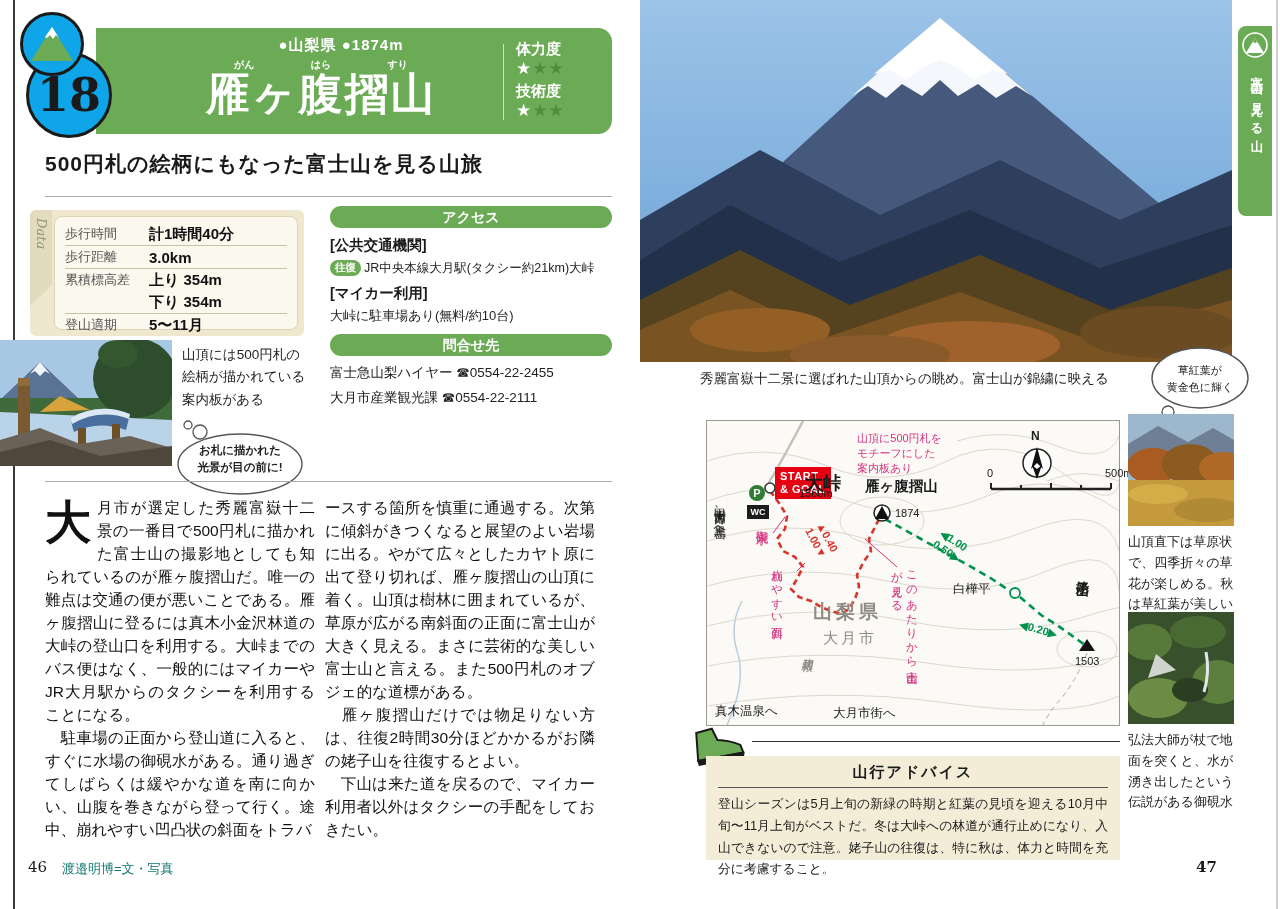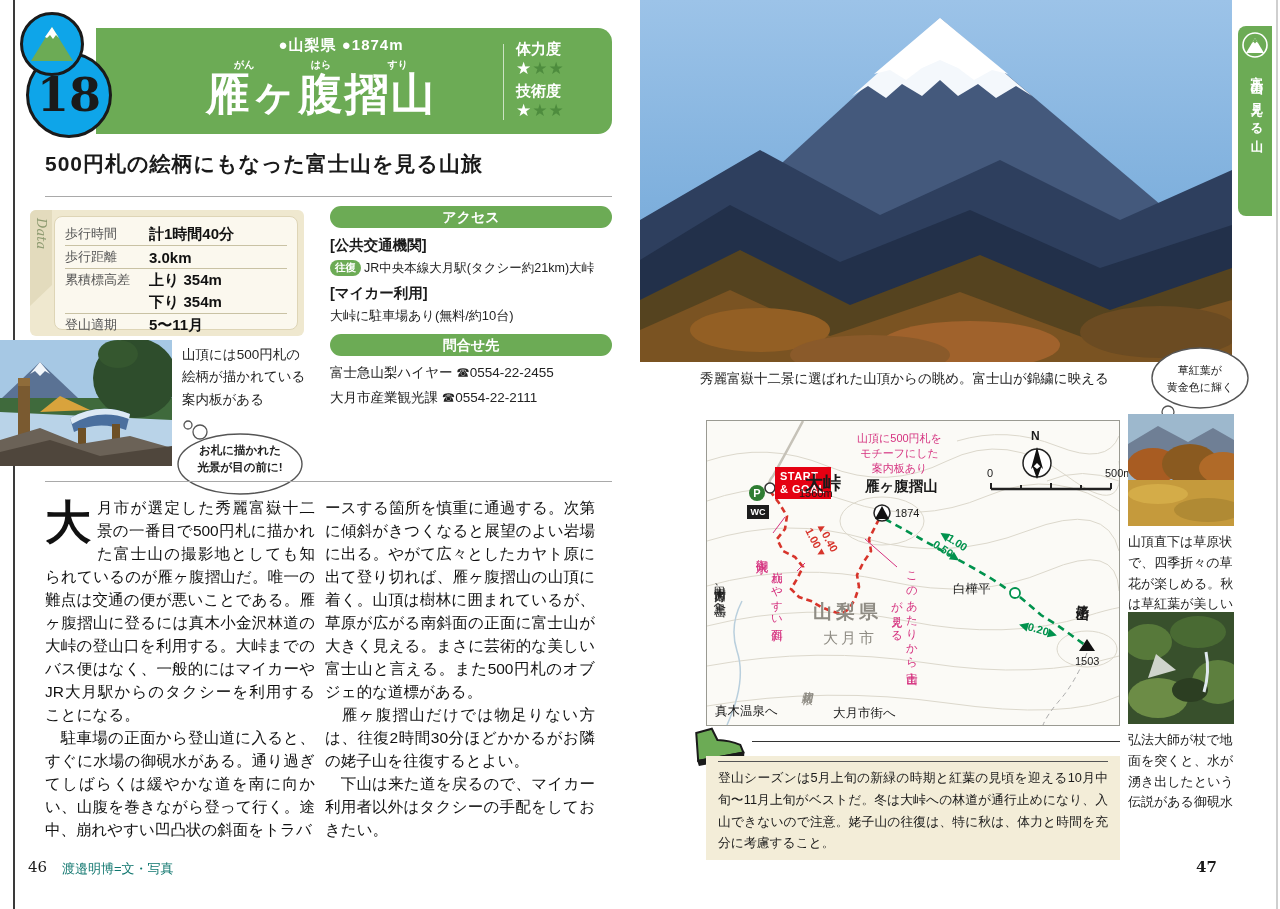--- a/index.html
+++ b/index.html
@@ -43,21 +43,21 @@
   
   .col{font-size:15.5px;line-height:23px;text-align:justify;color:#111;}
   .dropcap{float:left;font-size:46px;font-weight:bold;line-height:1;margin:3px 6px 0 0;}
   .col p{margin:0;}
   
   .cap{font-size:13.5px;line-height:1.65;color:#222;}
   .bubble-text{position:absolute;width:100%;top:50%;transform:translateY(-50%);
                text-align:center;font-size:11.5px;line-height:1.5;white-space:pre-line;color:#222;}
   
   .map{background:#fbfaf6;border:1px solid #9a9a92;box-sizing:border-box;}
-  .mlbl{position:absolute;font-size:12.5px;color:#1a1a1a;text-align:center;}
+  .mlbl{position:absolute;font-size:12.5px;color:#1a1a1a;}
   .vtext{writing-mode:vertical-rl;letter-spacing:1px;}
   .magenta{color:#d5317f;}
   .graylbl{color:#8f8c84;}
   .startgoal{background:#e50012;color:#fff;font-weight:bold;font-size:11px;line-height:1.2;
              padding:3px 5px;letter-spacing:.5px;white-space:pre-line;text-align:left;margin-top:28px;}
   .timelbl{font-weight:bold;font-size:11px;white-space:pre-line;line-height:1.2;text-align:center;}
   .advbox{background:#f3edd8;}
   .adv-h{font-weight:bold;font-size:15px;text-align:center;letter-spacing:2px;}
   .adv-t{font-size:12.8px;line-height:1.7;text-align:justify;}
   .sidecap{font-size:13px;line-height:1.6;}
@@ -328,20 +328,21 @@
     </svg>
   </div>
   <div class="abs sidecap" style="left:1128px;top:730px;width:108px;">弘法大師が杖で地面を突くと、水が湧き出したという伝説がある御硯水</div>
 
   <svg class="abs" style="left:690px;top:724px;transform:rotate(-8deg);" width="56" height="40" viewBox="0 0 56 40">
     <path d="M8,6 L24,4 L28,16 Q40,18 50,24 L52,32 L6,34 Z" fill="#6cab55" stroke="#1a1a1a" stroke-width="2"></path>
     <path d="M5,33 L53,31 L52,37 L6,39 Z" fill="#1a1a1a"></path>
   </svg>
   <div class="abs" style="left:752px;top:741px;width:368px;height:1px;background:#333;"></div>
   <div class="abs advbox" style="left:706px;top:756px;width:414px;height:104px;">
+    <div class="adv-h" style="padding-top:7px;">山行アドバイス</div>
     <div style="margin:5px 12px 0;height:1px;background:#555;"></div>
     <div class="adv-t" style="padding:5px 12px 0;">登山シーズンは5月上旬の新緑の時期と紅葉の見頃を迎える10月中旬〜11月上旬がベストだ。冬は大峠への林道が通行止めになり、入山できないので注意。姥子山の往復は、特に秋は、体力と時間を充分に考慮すること。</div>
   </div>
 
   <div class="abs pagenum" style="left:1196px;top:858px;font-weight:bold;">47</div>
 
   <div class="abs sidetab" style="left:1238px;top:26px;width:34px;height:190px;">
     <svg style="position:absolute;left:4px;top:6px;" width="26" height="26" viewBox="0 0 26 26">
       <circle cx="13" cy="13" r="12" fill="#6cab55" stroke="#fff" stroke-width="1.6"></circle>
       <polygon points="13,6 22,21 4,21" fill="#fff"></polygon>

